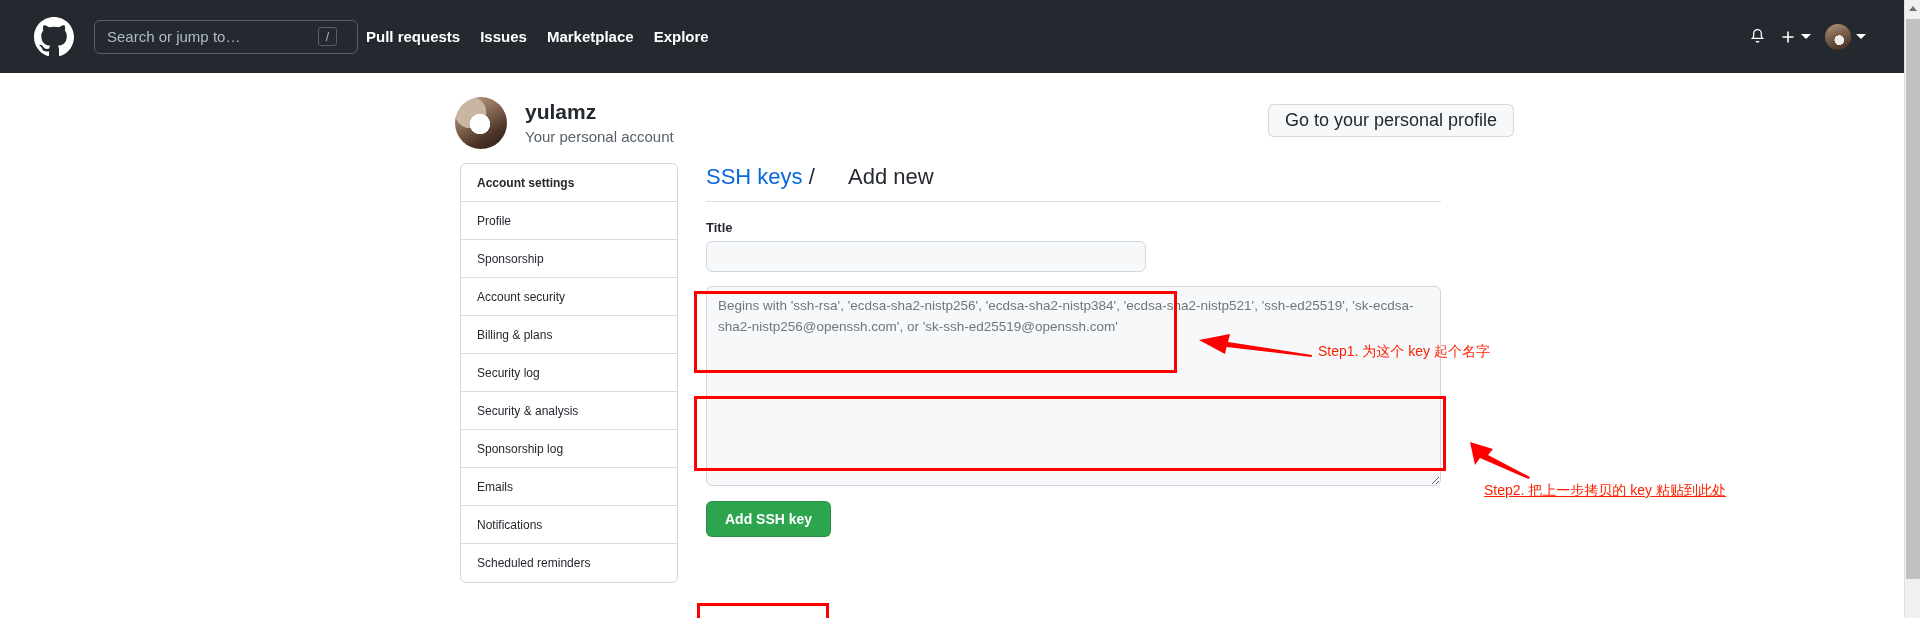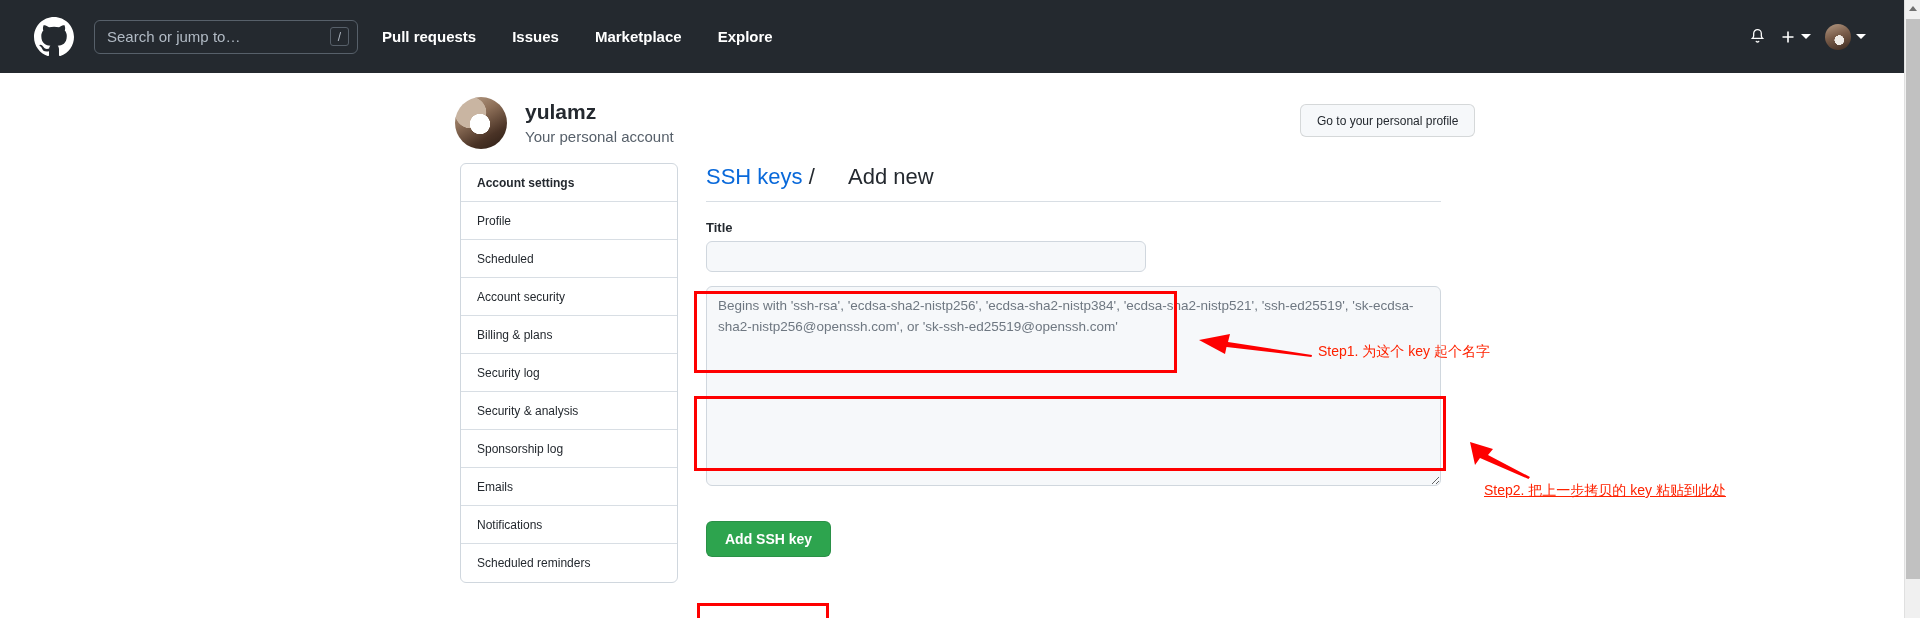--- a/index.html
+++ b/index.html
@@ -21,35 +21,35 @@
   }
   #gh-logo { width: 40px; height: 40px; margin-left: 14px; margin-right: 20px; flex: 0 0 auto; }
   #gh-logo svg { display: block; }
 
   #search-box {
     width: 264px; height: 34px;
     border: 1px solid #57606a;
     border-radius: 6px;
     background: #24292f;
     display: flex; align-items: center;
-    padding: 0 8px 0 12px;
+    padding: 0 20px 0 12px;
     flex: 0 0 auto;
   }
   #search-placeholder {
     color: #b1bac4; font-size: 15px; flex: 1 1 auto; line-height: 1;
   }
   #slash-badge {
     border: 1px solid #57606a; border-radius: 3px;
     color: #b1bac4; font-size: 12px;
     width: 19px; height: 19px;
     display: flex; align-items: center; justify-content: center;
     line-height: 1;
   }
 
-  #header-nav { display: flex; align-items: center; margin-left: 24px; gap: 36px; }
+  #header-nav { display: flex; align-items: center; margin-left: 8px; gap: 20px; }
   #header-nav .nav-link {
     color: #ffffff; font-size: 15px; font-weight: bold;
     text-decoration: none; white-space: nowrap; cursor: pointer;
   }
 
   #header-right {
     margin-left: auto; display: flex; align-items: center; gap: 14px;
     padding-right: 18px;
   }
   .hdr-icon { color: #ffffff; display: flex; align-items: center; cursor: pointer; }
@@ -93,23 +93,23 @@
   }
   #profile-name { font-size: 21px; font-weight: bold; color: #24292f; line-height: 1.2; }
   #profile-sub  { font-size: 15px; color: #57606a; line-height: 1.4; margin-top: 1px; }
 
   #goto-profile-btn {
     position: absolute; top: 31px; left: 1268px;
     height: 33px; padding: 0 16px;
     border: 1px solid rgba(27,31,36,0.15);
     border-radius: 6px;
     background: #f6f8fa;
-    color: #24292f; font-size: 12px;
+    color: #24292f; font-size: 18px;
     display: flex; align-items: center;
-    cursor: pointer; white-space: nowrap; margin-left: 32px;
+    cursor: pointer; white-space: nowrap;
   }
 
   
   #sidebar {
     position: absolute; top: 90px; left: 460px;
     width: 218px;
     border: 1px solid #d0d7de;
     border-radius: 6px;
     background: #ffffff;
     overflow: hidden;
@@ -165,21 +165,20 @@
   #submit-row { margin-top: 15px; }
   #add-ssh-key-btn {
     height: 36px; padding: 0 18px;
     background: #2da44e;
     border: 1px solid rgba(27,31,36,0.15);
     border-radius: 6px;
     color: #ffffff; font-size: 14px; font-weight: bold;
     cursor: pointer;
     font-family: "Liberation Sans", sans-serif;
     white-space: nowrap;
-    margin-top: 20px;
   }
 
   
   .anno-box {
     position: absolute;
     border: 3px solid #fe0000;
     pointer-events: none;
   }
   #anno-box-title { left: 694px; top: 218px; width: 483px; height: 82px; }
   #anno-box-key   { left: 694px; top: 323px; width: 752px; height: 75px; }
@@ -288,21 +287,21 @@
       <div id="profile-name">yulamz</div>
       <div id="profile-sub">Your personal account</div>
     </div>
   </div>
 
   <div id="goto-profile-btn">Go to your personal profile</div>
 
   <div id="sidebar">
     <div class="side-item heading">Account settings</div>
     <div class="side-item">Profile</div>
-    <div class="side-item">Scheduled</div>
+    <div class="side-item">Sponsorship</div>
     <div class="side-item">Account security</div>
     <div class="side-item">Billing &amp; plans</div>
     <div class="side-item">Security log</div>
     <div class="side-item">Security &amp; analysis</div>
     <div class="side-item">Sponsorship log</div>
     <div class="side-item">Emails</div>
     <div class="side-item">Notifications</div>
     <div class="side-item">Scheduled reminders</div>
   </div>
 

